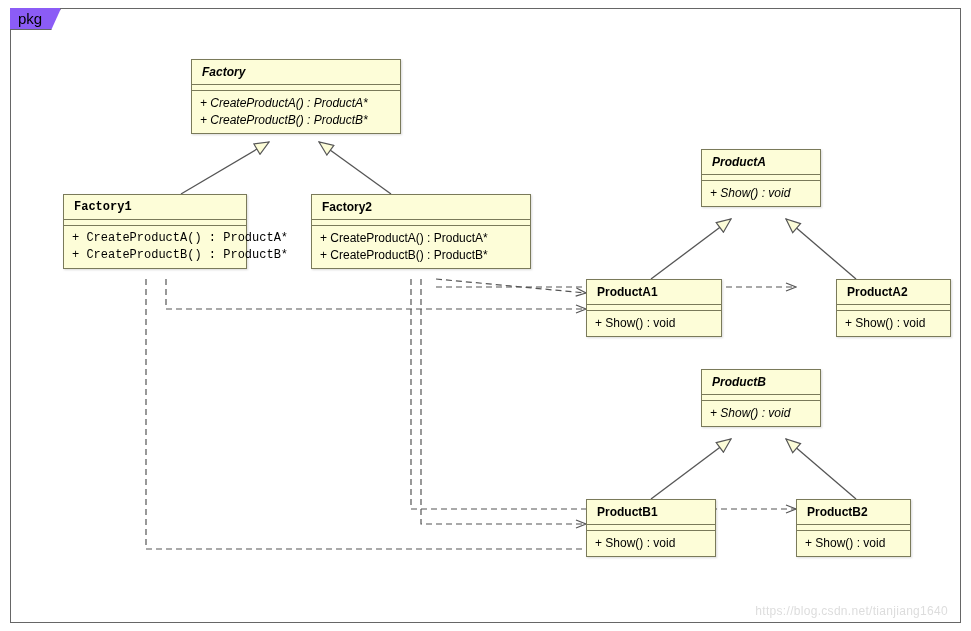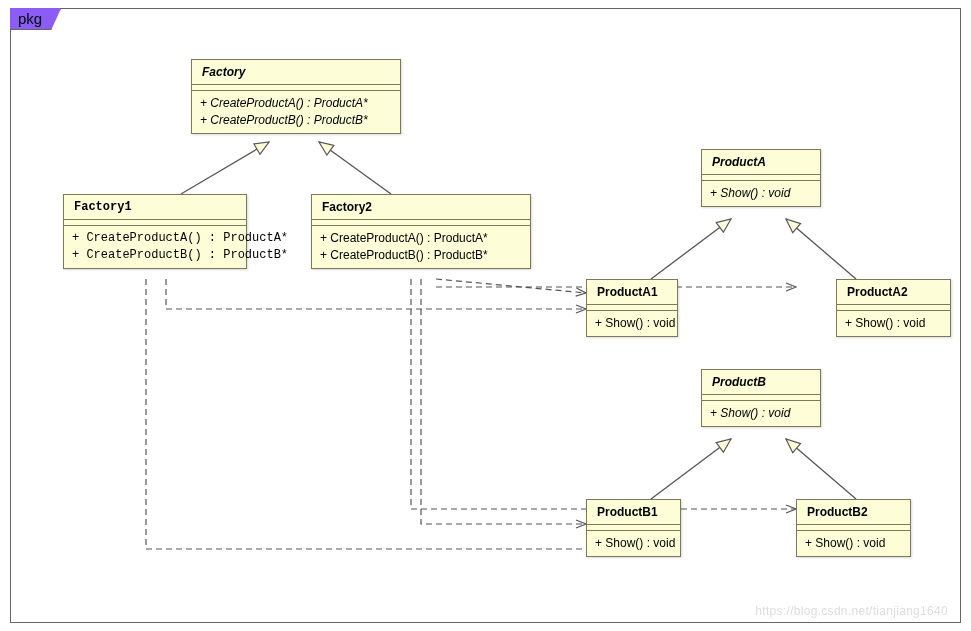--- a/index.html
+++ b/index.html
@@ -143,21 +143,21 @@
   </div>
 
   <div class="class-box" style="left:690px; top:140px; width:120px;">
     <div class="class-name italic">ProductA</div>
     <div class="class-attrs"></div>
     <div class="class-ops">
       <div class="italic">+ Show() : void</div>
     </div>
   </div>
 
-  <div class="class-box" style="left:575px; top:270px; width:92px;">
+  <div class="class-box" style="left:575px; top:270px; width:136px;">
     <div class="class-name">ProductA1</div>
     <div class="class-attrs"></div>
     <div class="class-ops">
       <div>+ Show() : void</div>
     </div>
   </div>
 
   <div class="class-box" style="left:785px; top:270px; width:115px;margin-left:40px;">
     <div class="class-name">ProductA2</div>
     <div class="class-attrs"></div>
@@ -167,21 +167,21 @@
   </div>
 
   <div class="class-box" style="left:690px; top:360px; width:120px;">
     <div class="class-name italic">ProductB</div>
     <div class="class-attrs"></div>
     <div class="class-ops">
       <div class="italic">+ Show() : void</div>
     </div>
   </div>
 
-  <div class="class-box" style="left:575px; top:490px; width:95px;">
+  <div class="class-box" style="left:575px; top:490px; width:130px;">
     <div class="class-name">ProductB1</div>
     <div class="class-attrs"></div>
     <div class="class-ops">
       <div>+ Show() : void</div>
     </div>
   </div>
 
   <div class="class-box" style="left:785px; top:490px; width:115px;">
     <div class="class-name">ProductB2</div>
     <div class="class-attrs"></div>

